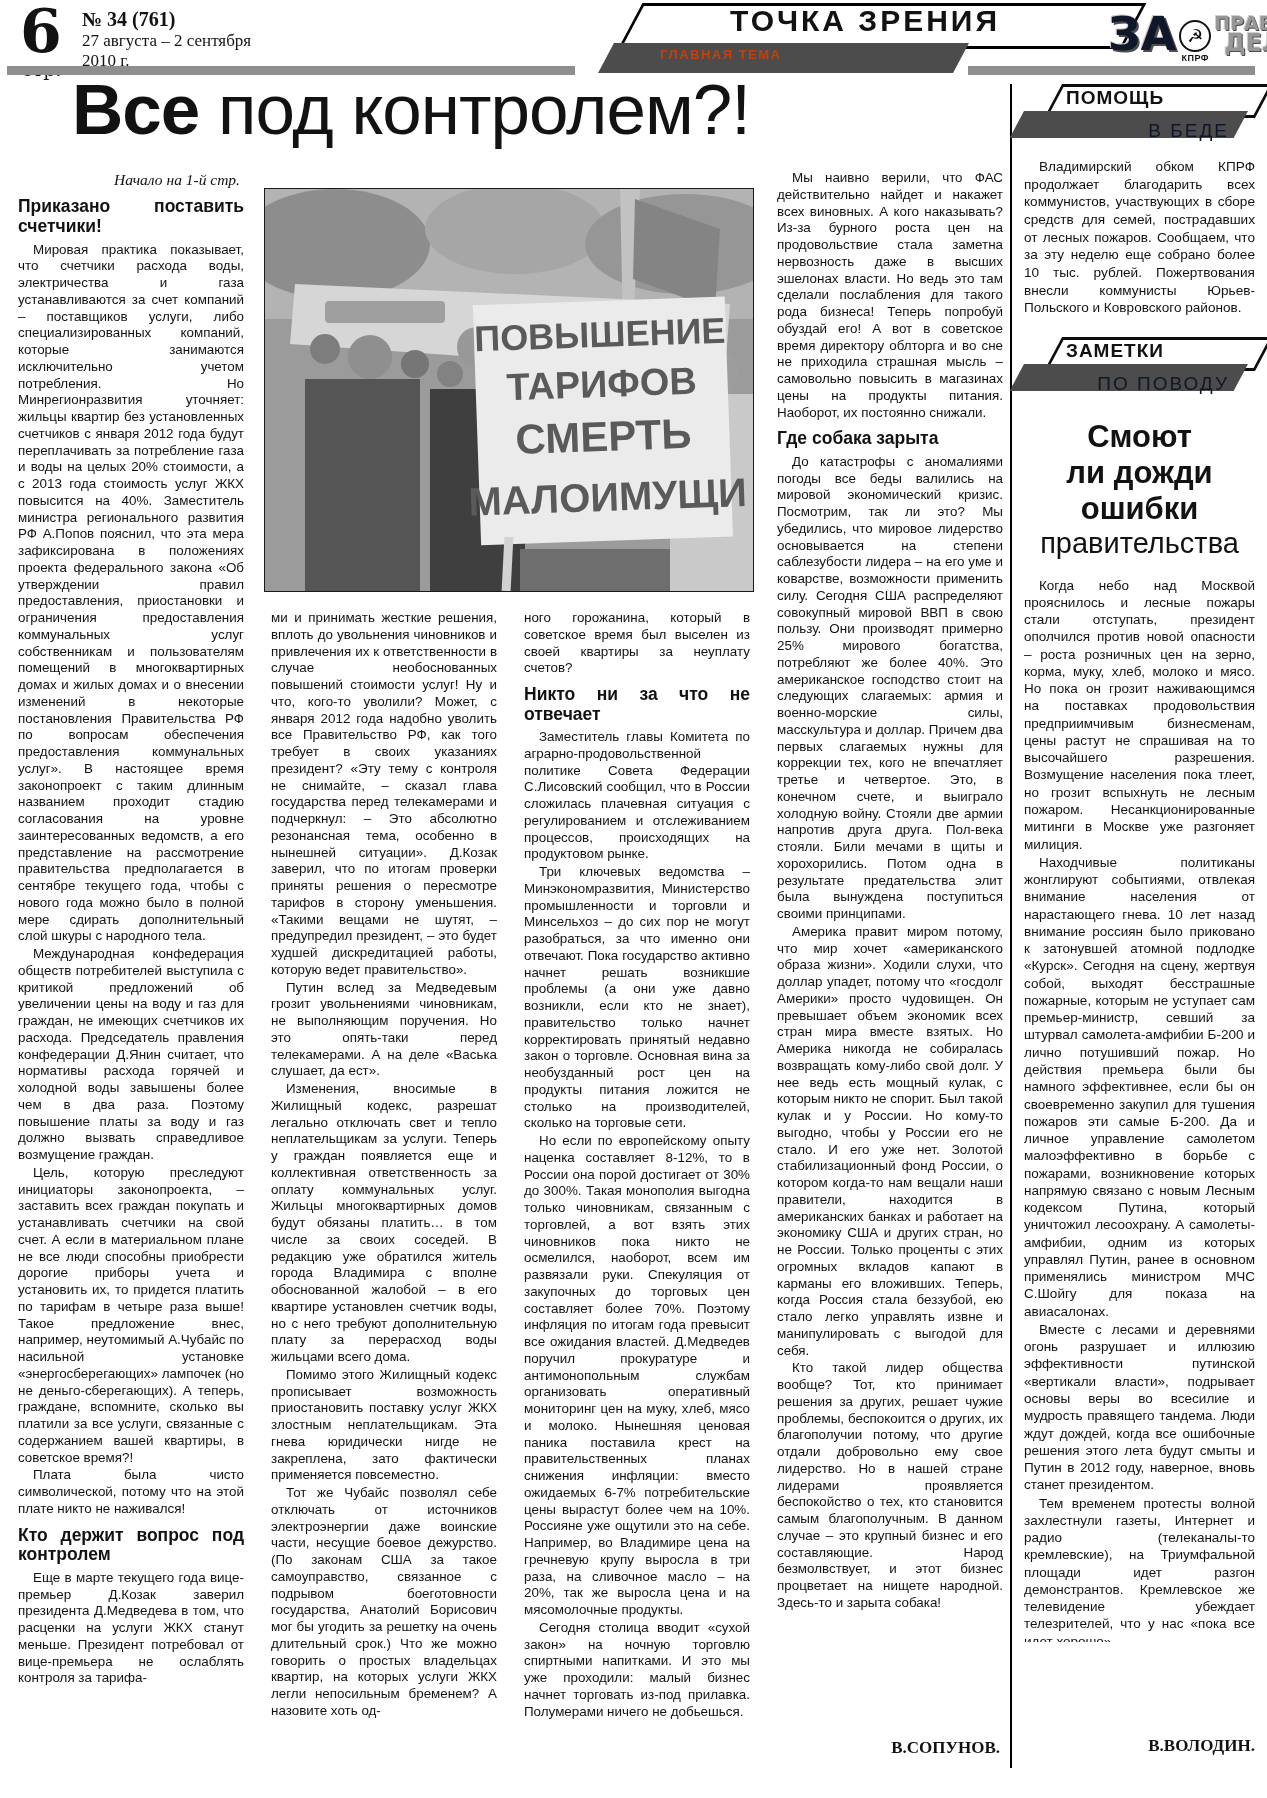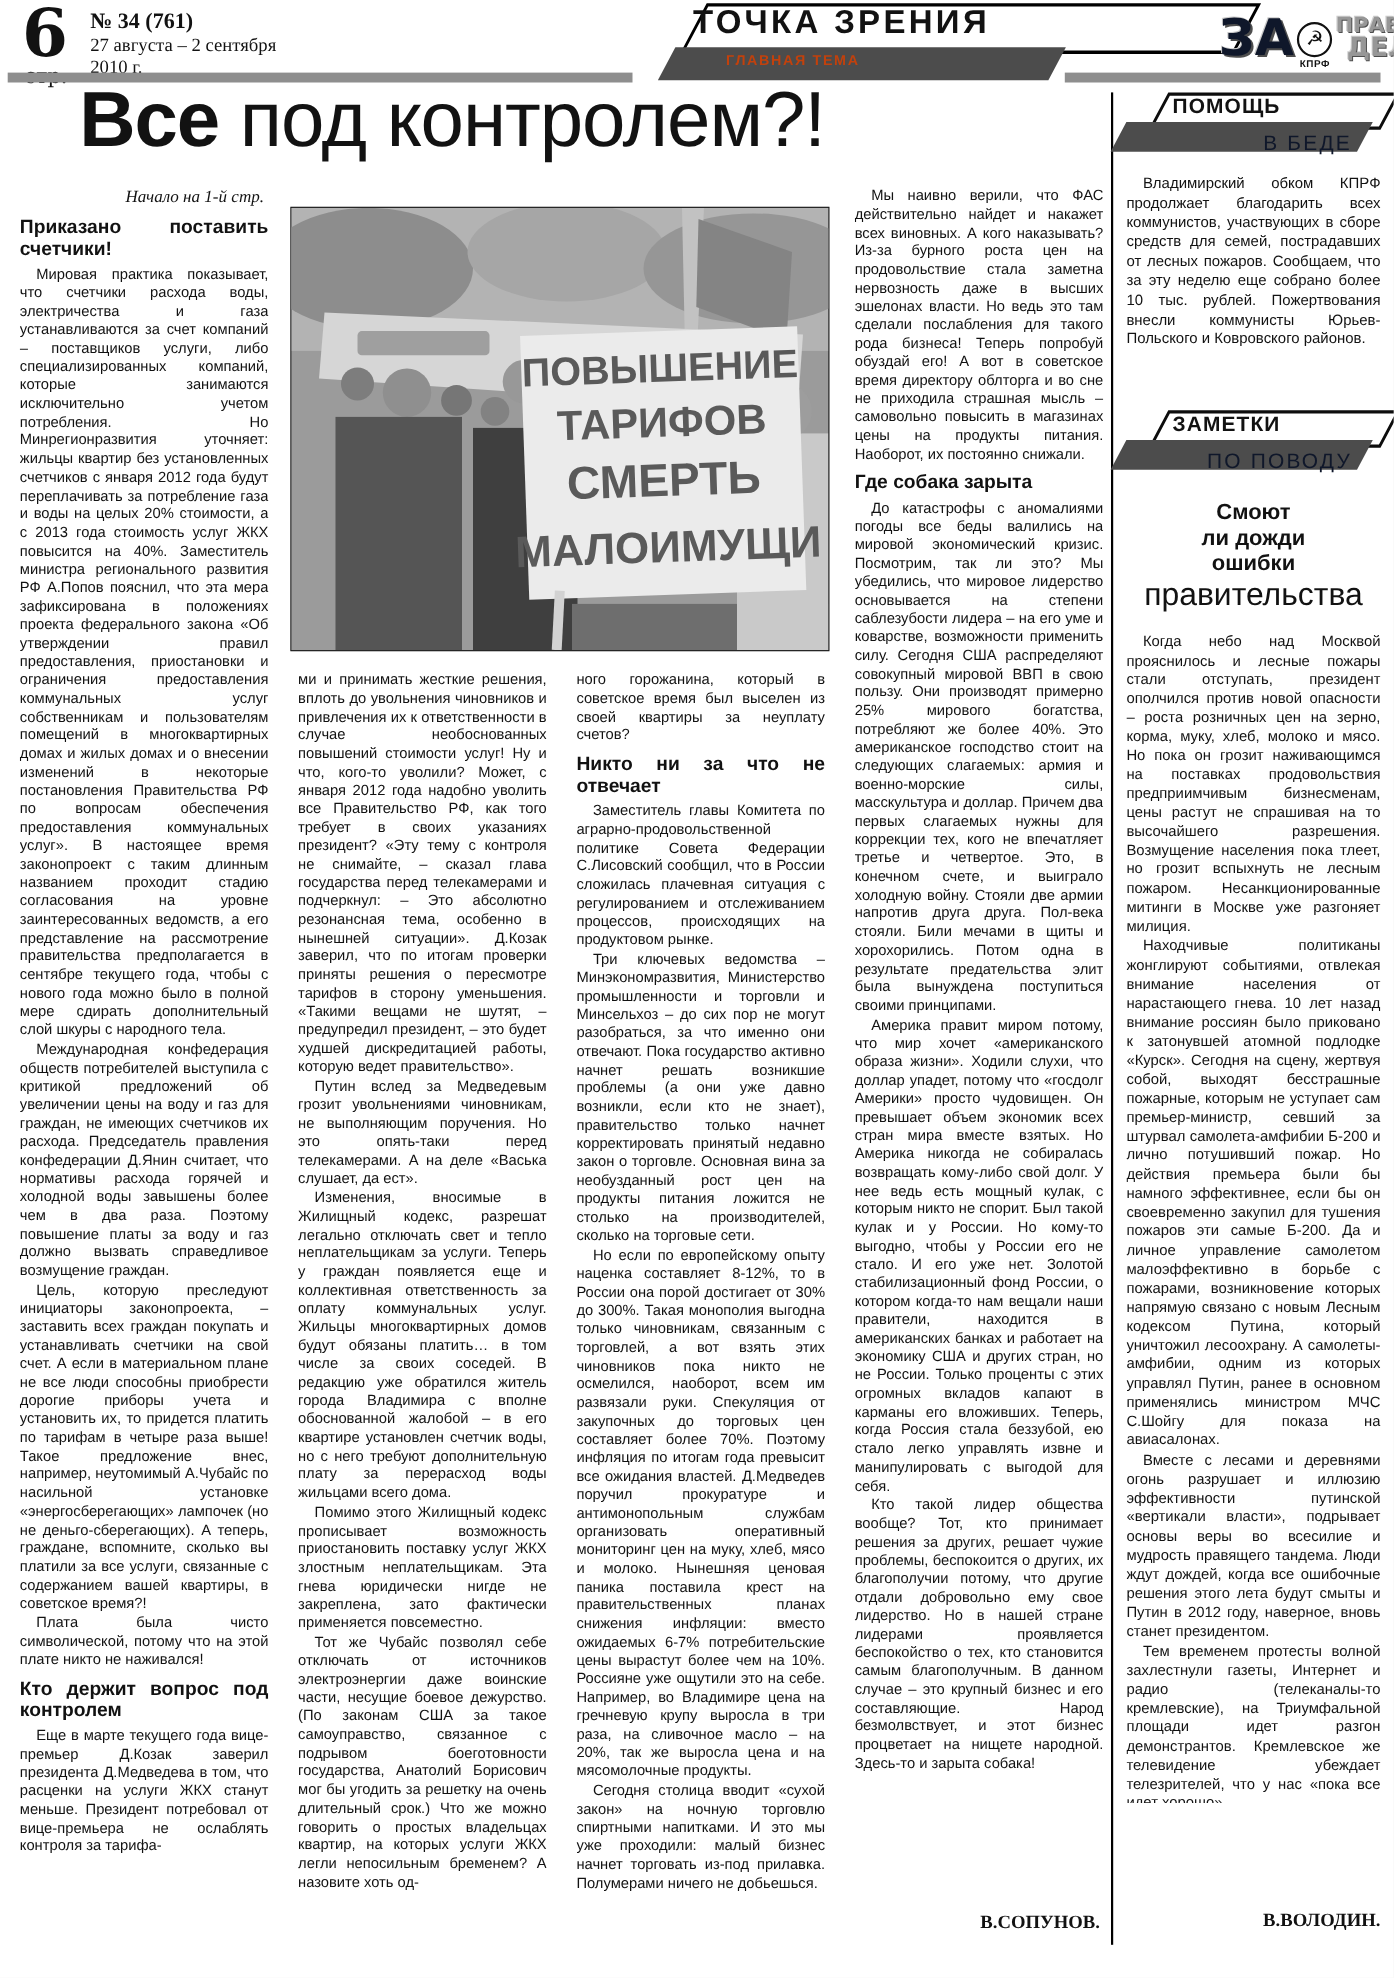--- a/index.html
+++ b/index.html
@@ -9,21 +9,21 @@
   
   .pagenum{position:absolute;left:20px;top:4px;font-family:"DejaVu Serif",serif;font-weight:bold;font-size:60px;line-height:.92}
   .pagenum-label{position:absolute;left:22px;top:58px;font-family:"DejaVu Serif",serif;font-size:19px}
   .issue{position:absolute;left:82px;top:8px;font-family:Liberation Serif, serif;line-height:1.15}
   .issue-no{font-weight:bold;font-size:20px}
   .issue-date,.issue-year{font-size:17px}
   .rule-left{position:absolute;left:7px;top:66px;width:568px;height:9px;background:#8e8e8e}
   .rule-right{position:absolute;left:968px;top:66px;width:287px;height:9px;background:#8e8e8e}
 
   .banner-outline{position:absolute;left:618px;top:3px;width:498px;height:40px;background:#fff;border:3px solid #000;transform:skewX(-28deg);transform-origin:bottom left}
-  .banner-label{position:absolute;left:630px;top:4px;width:470px;font-size:30px;font-weight:bold;letter-spacing:3px}
+  .banner-label{position:absolute;left:630px;top:4px;width:470px;text-align:center;font-size:30px;font-weight:bold;letter-spacing:3px}
   .tab-dark{position:absolute;left:614px;top:43px;width:355px;height:30px;background:#4c4c4c;transform:skewX(-28deg);transform-origin:top left}
   .tab-label{position:absolute;left:660px;top:47px;color:#c2410c;font-weight:bold;font-size:13px;letter-spacing:1.5px}
 
   .logo{position:absolute;left:1108px;top:4px;width:152px;height:60px;display:flex;align-items:center;gap:3px}
   .logo-big{font-family:"DejaVu Sans",sans-serif;font-weight:900;font-size:46px;color:#0f172a;text-shadow:2px 2px 0 #4e4e4e,-1px -1px 0 #c9c9c9;line-height:1}
   .logo-mid{display:flex;flex-direction:column;align-items:center;margin-top:14px}
   .logo-emblem{width:28px;height:28px;border:2px solid #111;border-radius:50%;background:#fff;display:flex;align-items:center;justify-content:center;font-family:"DejaVu Sans",sans-serif;font-size:18px;line-height:1;color:#111}
   .logo-party{font-size:9px;font-weight:bold;letter-spacing:.5px;margin-top:1px}
   .logo-col{display:flex;flex-direction:column;line-height:.95}
   .logo-w2{font-family:"DejaVu Sans",sans-serif;font-weight:900;font-size:19px;color:#979797;text-shadow:1px 1px 0 #4e4e4e,-1px -1px 0 #cfcfcf}
@@ -52,23 +52,23 @@
 
   
   .sidebar{position:absolute;left:1024px;top:84px;width:231px;height:1700px}
   .sec-header{position:relative;height:56px}
   .sec-header .hdr-white{position:absolute;left:20px;top:0;width:205px;height:28px;background:#fff;border:3px solid #0d0d0d;transform:skewX(-28deg);transform-origin:bottom left}
   .sec-header .hdr-dark{position:absolute;left:0;top:27px;width:224px;height:27px;background:#4c4c4c;transform:skewX(-28deg);transform-origin:top left}
   .sec-header .hdr-top-label{position:absolute;left:42px;top:3px;font-weight:bold;font-size:19px;letter-spacing:1px}
   .sec-header .hdr-bottom-label{position:absolute;right:26px;top:36px;color:#0f172a;font-weight:normal;font-size:19px;letter-spacing:2px}
   .help-text{margin-top:18px;text-align:justify;font-size:13.6px;line-height:1.3}
   .help-text .para{text-indent:15px}
-  .notes-header{margin-top:56px}
+  .notes-header{margin-top:20px}
   .notes-title{text-align:center;margin:26px 0 16px;line-height:1.16}
-  .notes-title .bold-line{display:block;font-weight:bold;font-size:20px}
+  .notes-title .bold-line{display:block;font-weight:bold;font-size:31px}
   .notes-title .reg-line{display:block;font-weight:normal;font-size:29px}
   .notes-body{text-align:justify;font-size:13.5px;line-height:1.28;max-height:1065px;overflow:hidden}
   .sidebar-byline{position:absolute;right:0;top:1652px;width:200px;text-align:right;font-family:"Liberation Serif",serif;font-weight:bold;font-size:17px}
 </style>
 </head>
 <body>
 
 <div class="page">
 
   <div class="pagenum">6</div>

